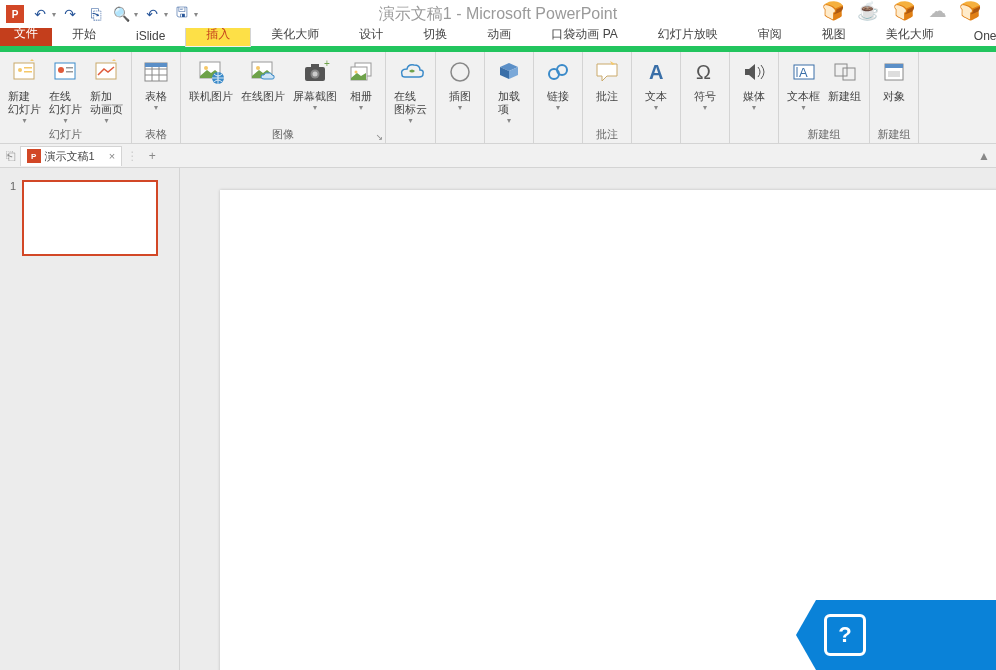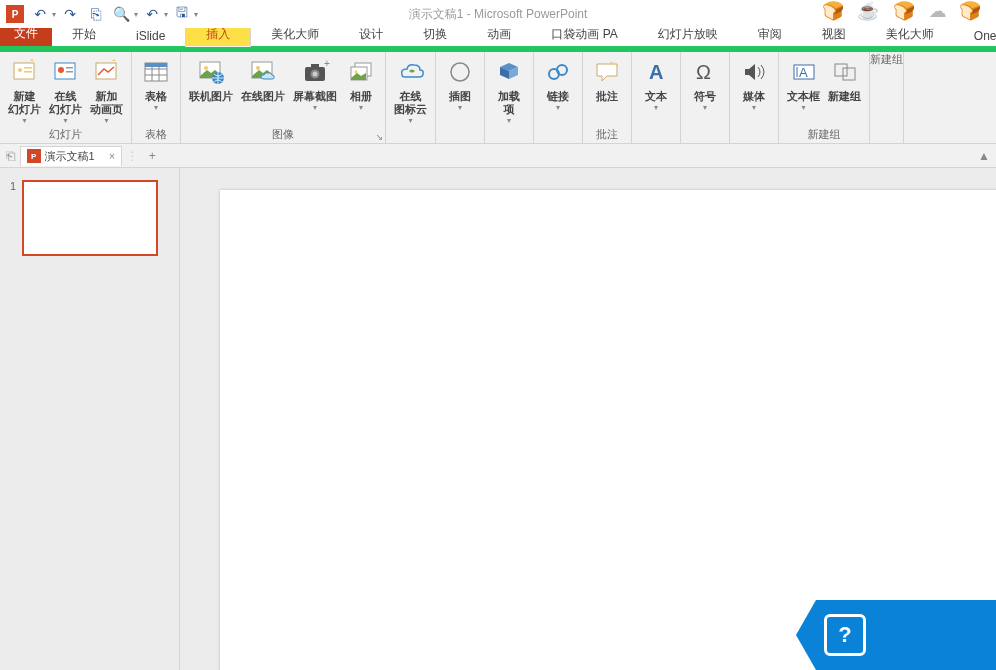--- a/index.html
+++ b/index.html
@@ -4,38 +4,38 @@
 <style>
 * { margin: 0; padding: 0; box-sizing: border-box; font-family: "Microsoft YaHei", "Segoe UI", sans-serif; }
 body { width: 996px; height: 670px; overflow: hidden; background: #fff; font-size: 12px; color: #444; position: relative; }
 
 
 .titlebar { height: 28px; background: #fff; display: flex; align-items: center; position: relative; }
 .titlebar .app-icon { width: 18px; height: 18px; background: #d24726; margin: 0 4px 0 6px; display: flex; align-items: center; justify-content: center; color: #fff; font-size: 10px; font-weight: bold; }
 .qat { display: flex; align-items: center; gap: 2px; }
 .qat-btn { width: 24px; height: 24px; display: flex; align-items: center; justify-content: center; color: #2a579a; font-size: 14px; }
 .qat-drop { font-size: 8px; color: #888; margin-left: -2px; }
-.titlebar .title { position: absolute; left: 0; right: 0; text-align: center; color: #9a9a9a; font-size: 12px; pointer-events: none; }
+.titlebar .title { position: absolute; left: 0; right: 0; text-align: center; color: #9a9a9a; font-size: 16px; pointer-events: none; }
 .deco { position:absolute; right:10px; top:0; font-size:18px; color:#b8b8b8; letter-spacing:4px;}
 
 
 .tabs { height: 24px; background: #fff; display: flex; align-items: flex-end; border-bottom: 6px solid #22c55e; padding-left: 0; }
 .tab { padding: 4px 20px 3px; font-size: 12px; color: #444; cursor: pointer; white-space: nowrap; }
 .tab.file { background: #c43e1c; color: #fff; padding: 4px 14px; }
 .tab.active { background: #fde047; border: 1px solid #d4d4d4; border-bottom: 1px solid #f1f1f1; color: #c43e1c; margin-bottom: -1px; }
 
 
 .ribbon { height: 92px; background: #f1f1f1; border-bottom: 1px solid #d4d4d4; display: flex; }
 .group { border-right: 1px solid #d4d4d4; display: flex; flex-direction: column; }
 .group-body { flex: 1; display: flex; padding: 2px 4px 0; }
 .group-label { height: 16px; text-align: center; font-size: 11px; color: #666; position: relative; }
 .group-label .dlg { position: absolute; right: 2px; bottom: 1px; font-size: 9px; color: #888; cursor:pointer;}
 .rbtn { display: flex; flex-direction: column; align-items: center; justify-content: flex-start; padding: 2px 4px; cursor: pointer; min-width: 40px; }
 .rbtn .ico { width: 32px; height: 32px; display: flex; align-items: center; justify-content: center; font-size: 22px; margin-bottom: 2px; }
-.rbtn .lbl { font-size: 11px; text-align: center; line-height: 13px; white-space: nowrap; color:#444;font-weight:bold;}
+.rbtn .lbl { font-size: 11px; line-height: 13px; white-space: nowrap; color:#444;}
 .rbtn .drop { font-size: 8px; color: #888; }
 
 
 svg { display: block; }
 
 
 .docstrip { height: 24px; background: #f1f1f1; border-bottom: 1px solid #d4d4d4; display: flex; align-items: center; padding-left: 6px; gap: 4px; }
 .doctab { display: flex; align-items: center; gap: 4px; background: #fff; border: 1px solid #d4d4d4; border-bottom: none; padding: 2px 6px; font-size: 11px; }
 .docplus { width: 20px; text-align: center; color: #888; cursor:pointer; }
 .collapse-ribbon { margin-left:auto; margin-right:6px; color:#888; cursor:pointer;}
@@ -349,20 +349,32 @@
               <rect x="5" y="5" width="12" height="12" fill="none" stroke="#888"></rect>
               <rect x="13" y="9" width="12" height="12" fill="none" stroke="#888"></rect>
             </svg>
           </div>
           <div class="lbl">新建组</div>
         </div>
       </div>
       <div class="group-label">新建组</div>
     </div>
     <div class="group">
+      <div class="group-body">
+        <div class="rbtn">
+          <div class="ico">
+            <svg width="30" height="26" viewBox="0 0 30 26">
+              <rect x="6" y="5" width="18" height="16" fill="#fff" stroke="#888"></rect>
+              <rect x="6" y="5" width="18" height="4" fill="#5b8fc7"></rect>
+              <rect x="9" y="12" width="12" height="6" fill="#ddd"></rect>
+            </svg>
+          </div>
+          <div class="lbl">对象</div>
+        </div>
+      </div>
       <div class="group-label">新建组</div>
     </div>
   </div>
 
 <div class="docstrip">
   <span style="color:#888">⎗</span>
   <div class="doctab">
     <span class="small-ppt-ico">P</span>
     <span>演示文稿1</span>
     <span style="margin-left:10px;color:#888">×</span>

